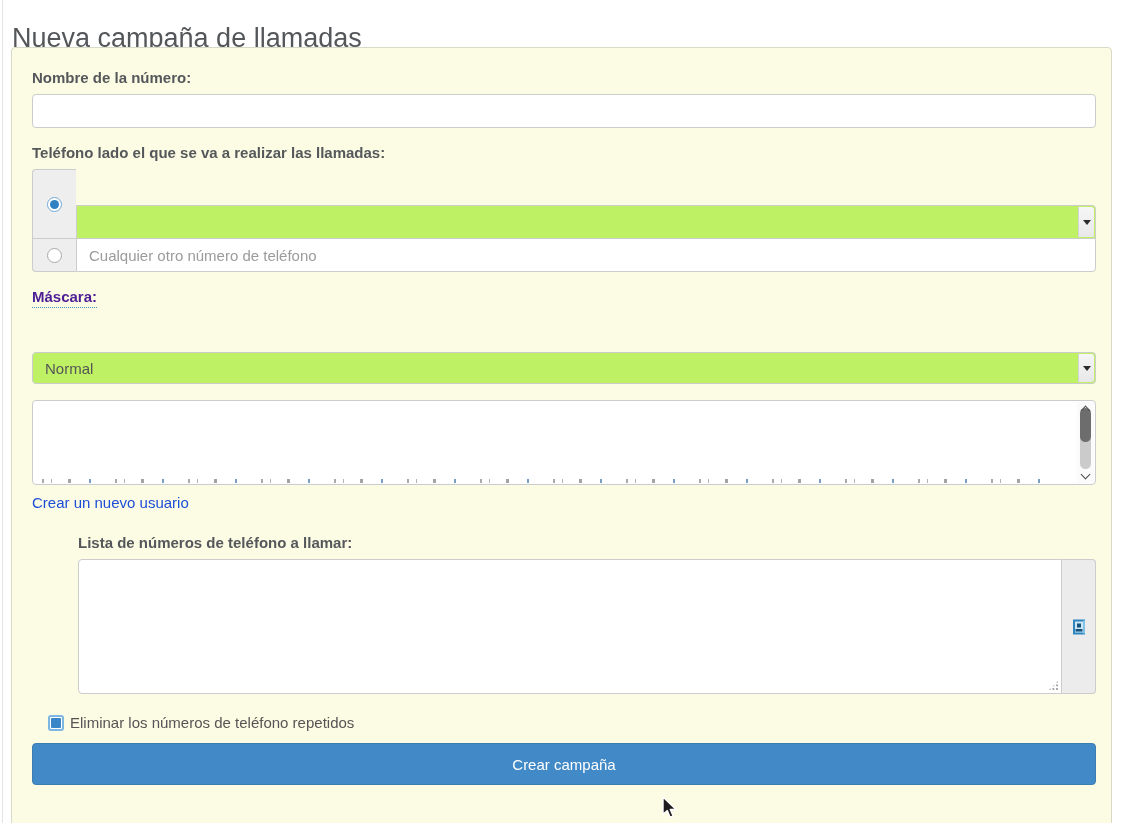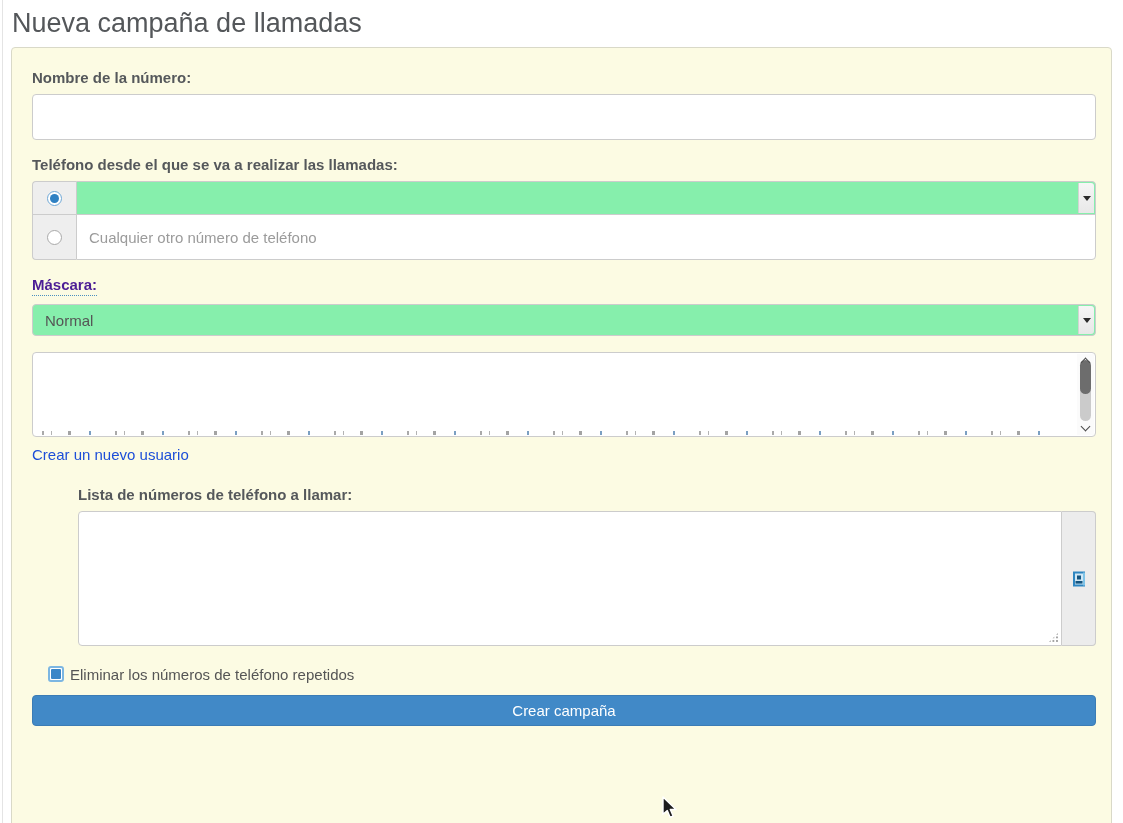--- a/index.html
+++ b/index.html
@@ -4,37 +4,37 @@
 <style>
   * { margin:0; padding:0; box-sizing:border-box; }
   html,body { width:1123px; height:823px; }
   body {
     position:relative; overflow:hidden; background:#ffffff;
     font-family:"Liberation Sans", sans-serif; color:#555;
   }
   .edge-line { position:absolute; left:2px; top:0; bottom:0; width:1px; background:#e4e4e4; }
 
   .page-title {
-    position:absolute; left:12px; top:8px;
+    position:absolute; left:12px; top:23px;
     font-size:27px; font-weight:400; color:#54575a;
   }
 
   .panel {
     position:absolute; left:11px; top:47px; width:1101px; height:810px;
     background:#fcfbe3; border:1px solid #d9d9c8; border-radius:4px;
     padding:21px 15px 0 20px;
   }
 
   .form-label {
     display:block; font-size:15px; font-weight:700; color:#55585b; margin-bottom:8px;
   }
   .form-group { margin-bottom:16px; }
 
   .text-input {
-    display:block; width:100%; height:46px; background:#fff;
+    display:block; width:100%; height:34px; background:#fff;
     border:1px solid #cccccc; border-radius:4px; padding:6px 12px;
     font-family:"Liberation Sans",sans-serif; font-size:15px; color:#555; outline:none;
   }
   .text-input::placeholder { color:#9b9b9b; opacity:1; }
 
   
   .igroup { display:flex; width:100%; }
   .addon {
     width:44px; flex:0 0 44px; background:#eeeeee; border:1px solid #cccccc;
     display:flex; align-items:center; justify-content:center;
@@ -50,22 +50,22 @@
     border:1px solid #a9a9a9; position:relative; cursor:pointer;
   }
   .radio.checked { border-color:#6fa8d6; }
   .radio.checked::after {
     content:''; position:absolute; left:2px; top:2px; right:2px; bottom:2px;
     border-radius:50%; background:#2f81c3;
   }
 
   
   .select-box {
-    position:relative; flex:1; height:34px; background:#86efac;
-    border:1px solid #cccccc; cursor:pointer;
+    position:relative; flex:1; height:34px; background:#bef264;
+    border:1px solid #cccccc; cursor:pointer;margin-top:36px;
   }
   .select-box.standalone { border-radius:4px; height:32px; }
   .select-value {
     display:block; padding:6px 24px 6px 12px; font-size:15px; color:#555;
     white-space:nowrap; overflow:hidden; line-height:20px;
   }
   .select-arrow {
     position:absolute; top:1px; bottom:1px; right:1px; width:16px;
     background:linear-gradient(#f6f6f6,#e8e8e8); border-left:1px solid #d3d3d3;
     display:flex; align-items:center; justify-content:center;
@@ -134,33 +134,33 @@
   .ta-addon svg { cursor:pointer; }
   .grip {
     position:absolute; right:37px; bottom:3px; width:11px; height:11px;
     background:radial-gradient(#9f9f9f 1px, transparent 1.3px); background-size:3.6px 3.6px;
     clip-path:polygon(100% 0, 100% 100%, 0 100%); pointer-events:none;
   }
 
   .help-text { margin-top:10px; font-size:14.5px; line-height:20px; color:#b9b8aa; letter-spacing:-0.2px; }
 
   
-  .check-row { display:flex; margin:20px 0 12px; cursor:pointer;padding-left:16px; }
+  .check-row { display:flex; align-items:center; margin:20px 0 12px; cursor:pointer;padding-left:16px; }
   .checkbox {
     width:16px; height:16px; flex:0 0 16px; background:#fff;
     border:2px solid #7cb6e2; border-radius:3px; position:relative; cursor:pointer;
   }
   .checkbox.checked::after {
     content:''; position:absolute; left:1px; top:1px; right:1px; bottom:1px;
     background:#3a86c8; border-radius:1px;
   }
   .check-label { margin-left:6px; font-size:15px; color:#555; }
 
   .submit-btn {
-    display:block; width:100%; height:31px;
+    display:block; width:100%; height:42px;
     background:#4189c7; border:1px solid #3b7cb5; border-radius:4px;
     color:#ffffff; font-family:"Liberation Sans",sans-serif; font-size:15px; cursor:pointer;
   }
 
   .cursor { position:absolute; left:661px; top:796px; z-index:99; pointer-events:none; }
 </style>
 </head>
 <body>
 
 <div class="edge-line"></div>
@@ -168,21 +168,21 @@
 <h1 class="page-title">Nueva campaña de llamadas</h1>
 
 <div class="panel">
 
   <div class="form-group">
     <label class="form-label">Nombre de la número:</label>
     <input class="text-input" type="text" value="" style="">
   </div>
 
   <div class="form-group">
-    <label class="form-label">Teléfono desde el que se va a realizar las llamadas:</label>
+    <label class="form-label">Teléfono lado el que se va a realizar las llamadas:</label>
 
     <div class="igroup row-top">
       <span class="addon">
         <span class="radio checked"></span>
       </span>
       <div class="select-box field">
         <span class="select-value"></span>
         <span class="select-arrow"></span>
       </div>
     </div>

